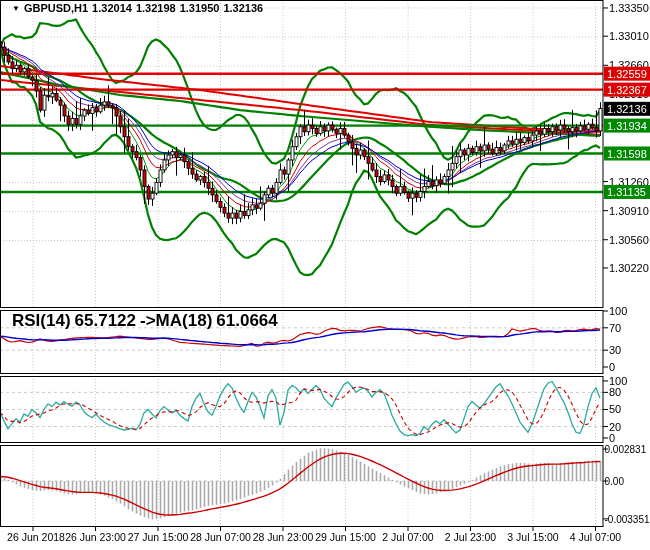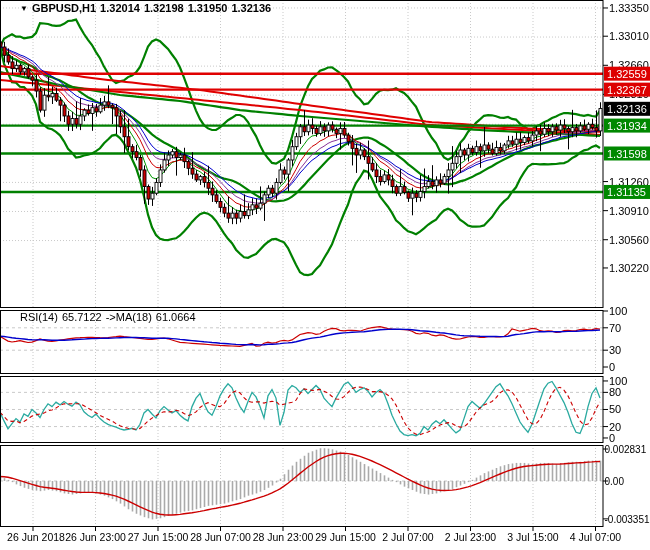--- a/index.html
+++ b/index.html
@@ -1,21 +1,21 @@
 <!DOCTYPE html>
 <html><head>
 <meta charset="utf-8">
 <style>
   html,body{margin:0;padding:0;background:#fff;}
   #app{position:relative;width:650px;height:550px;background:#ffffff;overflow:hidden;
        font-family:"Liberation Sans",sans-serif;}
   svg text{font-family:"Liberation Sans",sans-serif;}
-  .ovl{position:absolute;left:20px;white-space:nowrap;color:#000;pointer-events:none;}
+  .ovl{position:absolute;left:12px;white-space:nowrap;color:#000;pointer-events:none;}
   .ttl{top:2px;font-size:11px;font-weight:bold;}
-  .sub{font-size:11px;font-weight:normal;text-align:right;}
+  .sub{font-size:17px;font-weight:bold;text-align:right;}
   .ttl span,.sub span{margin-right:4px;}
   .tri{display:inline-block;font-size:8px;vertical-align:1px;margin-right:3px;pointer-events:auto;cursor:pointer;}
 </style>
 </head>
 <body>
 
 <div id="app">
   <svg id="chart-svg" width="650" height="550" viewBox="0 0 650 550">
       <defs>
         <clipPath id="cp_main">

